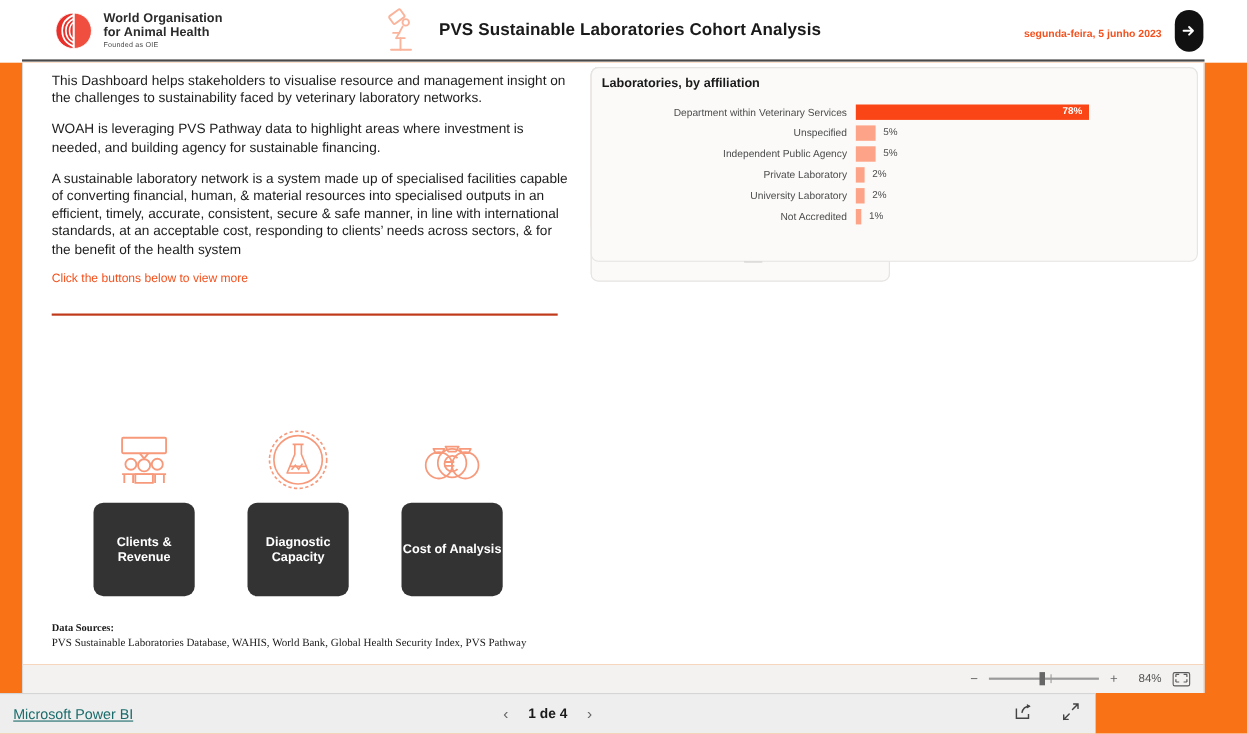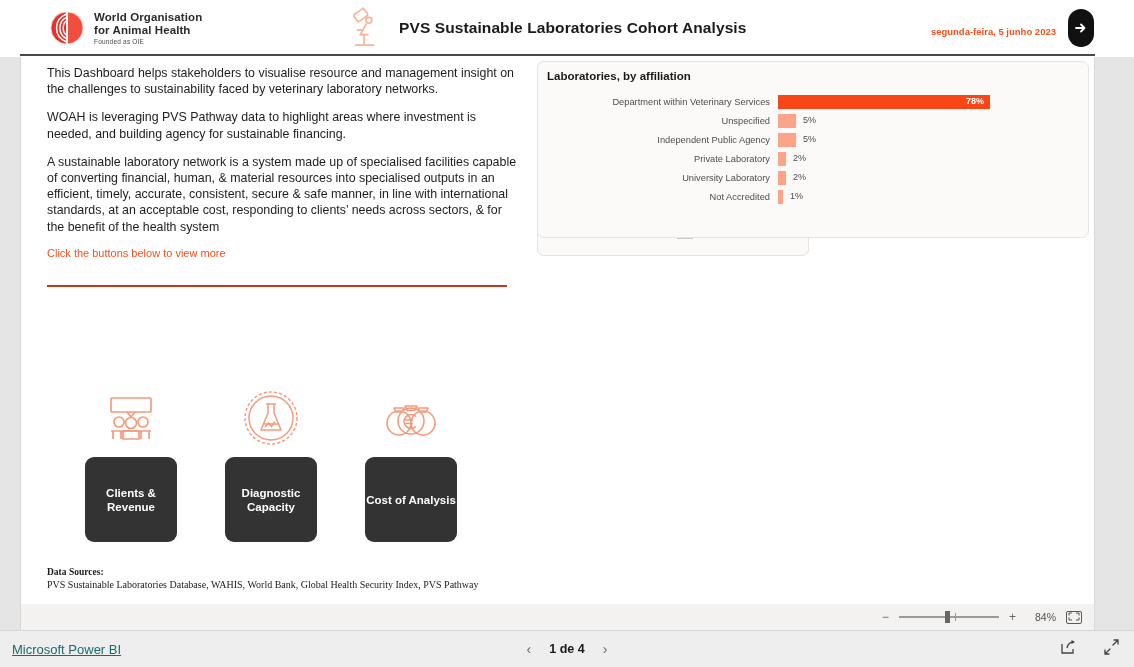--- a/index.html
+++ b/index.html
@@ -2,21 +2,21 @@
 <html><head>
 <meta charset="utf-8">
 <style>
   * { box-sizing: border-box; margin: 0; padding: 0; }
   html, body {
     width: 1134px; height: 667px;
     font-family: "Liberation Sans", sans-serif;
     background: #ffffff;
     overflow: hidden;
   }
-  #app { position: relative; width: 1134px; height: 667px; background:#e5e5e5; }
+  #app { position: relative; width: 1134px; height: 667px; background:#f97316; }
 
   
   .header { position:absolute; left:0; top:0; width:1134px; height:57px; background:#ffffff; }
   .logo-wrap { position:absolute; left:48px; top:9px; display:flex; align-items:center; gap:8px; }
   .logo-mark { width:38px; height:38px; }
   .logo-text { line-height:1.12; }
   .logo-l1, .logo-l2 { font-size:11.5px; font-weight:600; color:#2b2b2b; letter-spacing:.1px; }
   .logo-l3 { font-size:6.5px; color:#4a4a4a; margin-top:1px; letter-spacing:.2px; }
 
   .title-wrap { position:absolute; left:345px; top:6px; display:flex; align-items:center; gap:12px; }
@@ -97,21 +97,21 @@
              background:#f3f2f1; border-left:1px solid #d8d8d8; border-right:1px solid #d8d8d8;
              display:flex; align-items:center; justify-content:flex-end; gap:10px; padding-right:12px; }
   .zi { font-size:12px; color:#666; cursor:pointer; }
   .ztrack { width:100px; height:2px; background:#9a9a9a; position:relative; cursor:pointer; }
   .zthumb { position:absolute; left:46px; top:-5px; width:5px; height:12px; background:#666; }
   .ztick { position:absolute; left:56px; top:-3px; width:1px; height:8px; background:#9a9a9a; }
   .zpct { font-size:10.5px; color:#555; min-width:30px; text-align:right; }
   .fit-ic { width:16px; height:13px; border:1.4px solid #5a5a5a; border-radius:2px; cursor:pointer; position:relative; }
 
   
-  .statusbar { position:absolute; left:0; top:630px; width:1134px; height:37px; background:#eeeeee;
+  .statusbar { position:absolute; left:0; top:630px; width:996px; height:37px; background:#eeeeee;
                border-top:1px solid #d5d5d5; display:flex; align-items:center; }
   .pbi-link { position:absolute; left:12px; font-size:13px; color:#1b6b6b; text-decoration:underline; cursor:pointer; }
   .pager { position:absolute; left:50%; transform:translateX(-50%); display:flex; align-items:center; gap:18px; }
   .pg-arrow { font-size:14px; color:#666; cursor:pointer; }
   .pg-label { font-size:12.5px; font-weight:700; color:#1a1a1a; }
   .sb-right { position:absolute; right:14px; display:flex; align-items:center; gap:26px; }
   .sb-ic { cursor:pointer; }
 </style>
 </head>
 <body>

